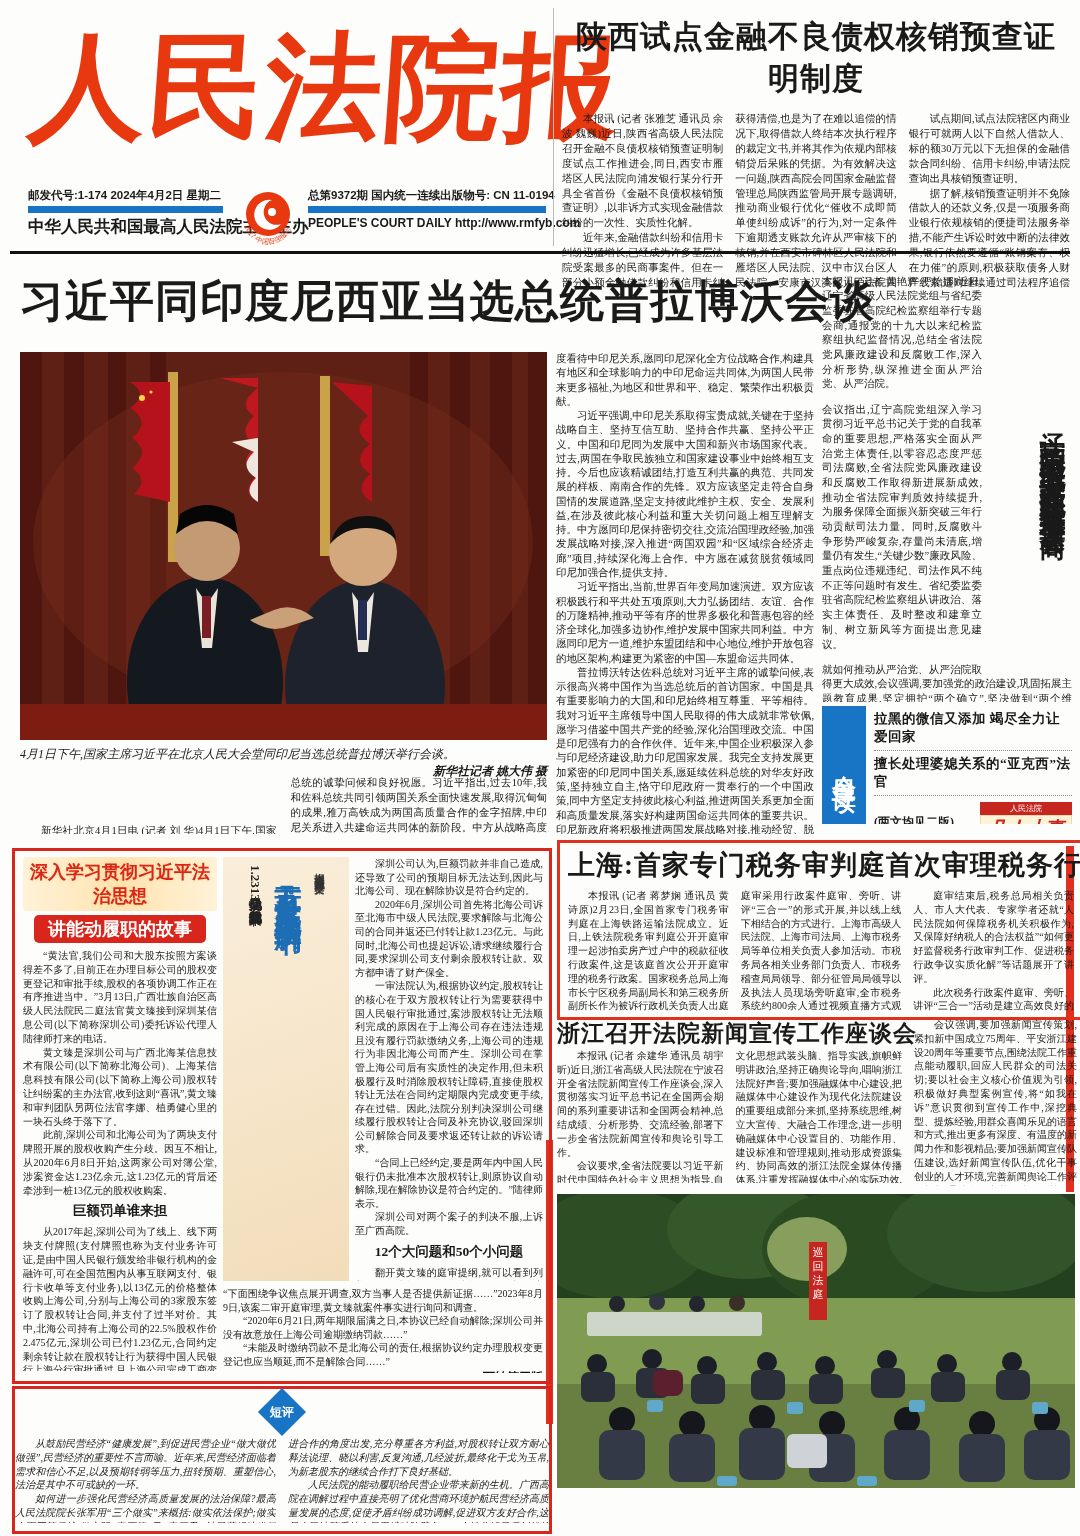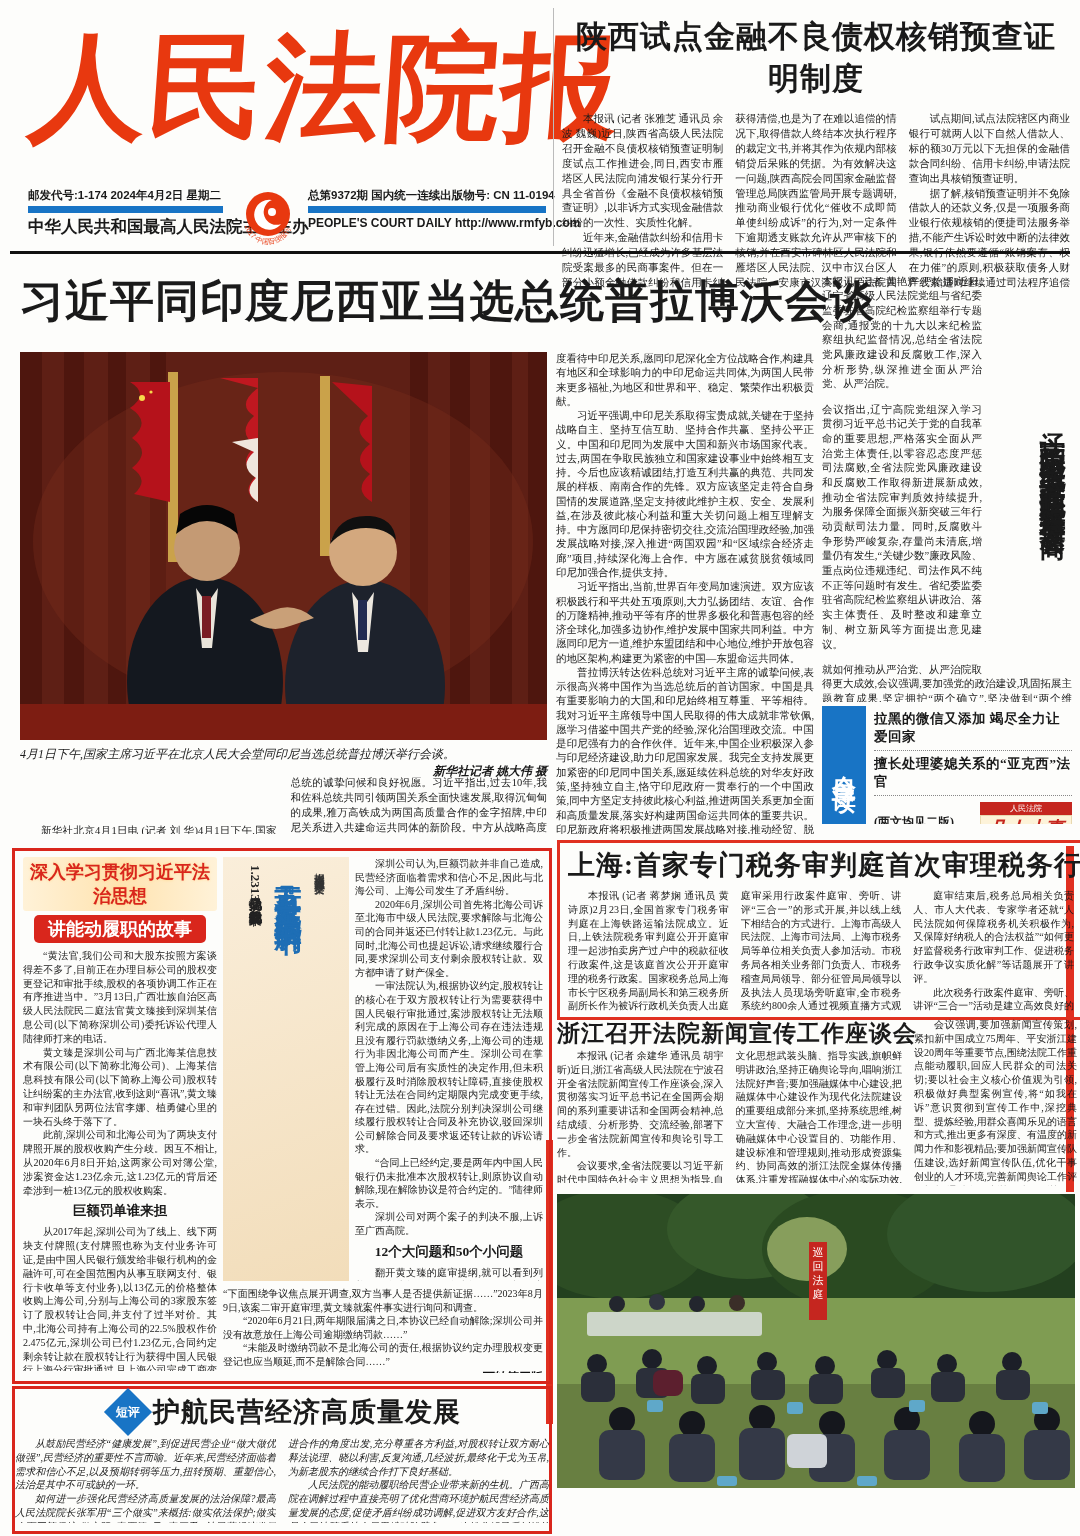--- a/index.html
+++ b/index.html
@@ -223,21 +223,21 @@
       </div>
 
       <div class="abs tanpanel" style="left:208px;top:6px;width:126px;height:424px;">
         <div class="vkicker">1.23亿元撬动13亿元股权收购案——</div>
         <div class="vblue">五百多页『乱麻』化为一纸调解书</div>
         <div class="vbyline">本报记者 费文彬  本报通讯员 林东婷 梁文贵</div>
       </div>
 
       <div class="abs" style="left:340px;top:6px;width:188px;height:424px;overflow:hidden;">
         <div class="col jtext" style="font-size:10px;line-height:1.36;">
-            <p>深圳公司认为,巨额罚款并非自己造成,民营经济面临着需求和信心不足,因此与北海公司、上海公司发生了矛盾纠纷。</p>
+            <p>深圳公司认为,巨额罚款并非自己造成,还导致了公司的预期目标无法达到,因此与北海公司、现在解除协议是符合约定的。</p>
             <p>2020年6月,深圳公司首先将北海公司诉至北海市中级人民法院,要求解除与北海公司的合同并返还已付转让款1.23亿元。与此同时,北海公司也提起诉讼,请求继续履行合同,要求深圳公司支付剩余股权转让款。双方都申请了财产保全。</p>
             <p>一审法院认为,根据协议约定,股权转让的核心在于双方股权转让行为需要获得中国人民银行审批通过,案涉股权转让无法顺利完成的原因在于上海公司存在违法违规且没有履行罚款缴纳义务,上海公司的违规行为非因北海公司而产生。深圳公司在掌管上海公司后有实质性的决定作用,但未积极履行及时消除股权转让障碍,直接使股权转让无法在合同约定期限内完成变更手续,存在过错。因此,法院分别判决深圳公司继续履行股权转让合同及补充协议,驳回深圳公司解除合同及要求返还转让款的诉讼请求。</p>
             <p>“合同上已经约定,要是两年内中国人民银行仍未批准本次股权转让,则原协议自动解除,现在解除协议是符合约定的。”陆律师表示。</p>
             <p>深圳公司对两个案子的判决不服,上诉至广西高院。</p>
           </div>
         <div class="subhead">12个大问题和50个小问题</div>
         <div class="col jtext" style="font-size:10px;line-height:1.36;">
             <p>翻开黄文臻的庭审提纲,就可以看到列着的12个大问题、50个小问题。她表示,该案标的额巨大、法律关系错综复杂,再加上上海公司的股权架构很复杂,多家公司持股且有海外背景,必须要提前准备,以更好地应对庭审中可能出现的各种问题,同时也更进一步了解事实。</p>
           </div>
       </div>
@@ -254,21 +254,20 @@
         </div>
       </div>
     </div>
   </div>
 
   <div class="abs storybox" style="left:12px;top:1386px;width:534px;height:142px;">
     <div style="display:flex;align-items:center;justify-content:center;margin-top:2px;">
       <div class="badge">
           <span>短评</span>
         </div>
-      <div class="dptitle">护航民营经济高质量发展</div>
     </div>
     <div class="cols" style="gap:12px;padding:4px 0;height:86px;">
       <div class="col jtext kai" style="flex:1;font-size:10px;line-height:1.38;">
           <p>从鼓励民营经济“健康发展”,到促进民营企业“做大做优做强”,民营经济的重要性不言而喻。近年来,民营经济面临着需求和信心不足,以及预期转弱等压力,扭转预期、重塑信心,法治是其中不可或缺的一环。</p>
           <p>如何进一步强化民营经济高质量发展的法治保障?最高人民法院院长张军用“三个做实”来概括:做实依法保护;做实全面平等保护;做实既“真严管”又“真厚爱”,让民营经济发展之路走得稳走得远。在此案中,广西高院并未单纯就案办案地判决解除或者不解除合同,而是从鼓励交易、促</p>
         </div>
       <div class="col jtext kai cont" style="flex:1;font-size:10px;line-height:1.38;">
           <p>进合作的角度出发,充分尊重各方利益,对股权转让双方耐心释法说理、晓以利害,反复沟通,几经波折,最终化干戈为玉帛,为新老股东的继续合作打下良好基础。</p>
           <p>人民法院的能动履职给民营企业带来新的生机。广西高院在调解过程中直接亮明了优化营商环境护航民营经济高质量发展的态度,促使矛盾纠纷成功调解,促进双方友好合作,这是人民法院秉持全局思维破除壁垒、一次性化解矛盾纠纷的最佳体现,也是持续优化营商环境、推动民营经济做大做优做强的最好诠释。</p>
         </div>

